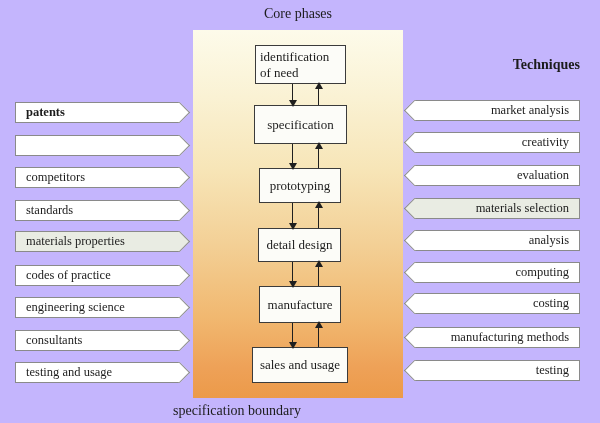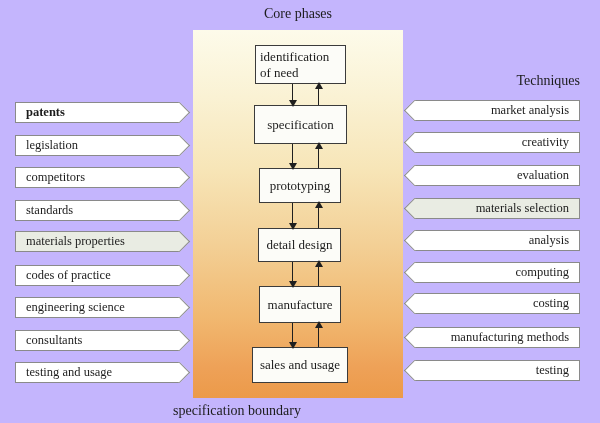--- a/index.html
+++ b/index.html
@@ -21,21 +21,21 @@
   .diagram-title {
     position:absolute; left:193px; top:6px; width:210px;
     text-align:center; font-size:14px;
   }
   .footer-label {
     position:absolute; left:173px; top:403px; width:250px;
     text-align:left; font-size:14px;
   }
   .side-heading { position:absolute; font-size:14px; }
   .heading-left  { left:15px; top:77px; }
-  .heading-right { right:20px; top:73px; text-align:right; }
+  .heading-right { right:20px; top:57px; text-align:right;font-weight:bold; }
 
   
   .pbox {
     position:absolute; background:#fcfcf8; border:1.5px solid #3b3b3b;
     display:flex; align-items:center; justify-content:center;
     text-align:left; font-size:13px; line-height:1.2; box-sizing:border-box;
   }
 
   
   .conn { position:absolute; width:0; border-left:1.6px solid #1f1f1f; }
@@ -96,21 +96,20 @@
   <div class="conn conn-up" style="left:318px;top:323px;height:24px;"></div>
 
   <div class="sarrow larrow" style="left:15px;top:102px;width:176px;font-weight:bold;">
     <span class="abody"></span>
       <span class="atip"></span>
       <span class="albl">patents</span>
   </div>
   <div class="sarrow larrow" style="left:15px;top:135px;width:176px;">
     <span class="abody"></span>
       <span class="atip"></span>
-      <span class="albl">legislation</span>
   </div>
   <div class="sarrow larrow" style="left:15px;top:167px;width:176px;">
     <span class="abody"></span>
       <span class="atip"></span>
       <span class="albl">competitors</span>
   </div>
   <div class="sarrow larrow" style="left:15px;top:200px;width:176px;">
     <span class="abody"></span>
       <span class="atip"></span>
       <span class="albl">standards</span>

